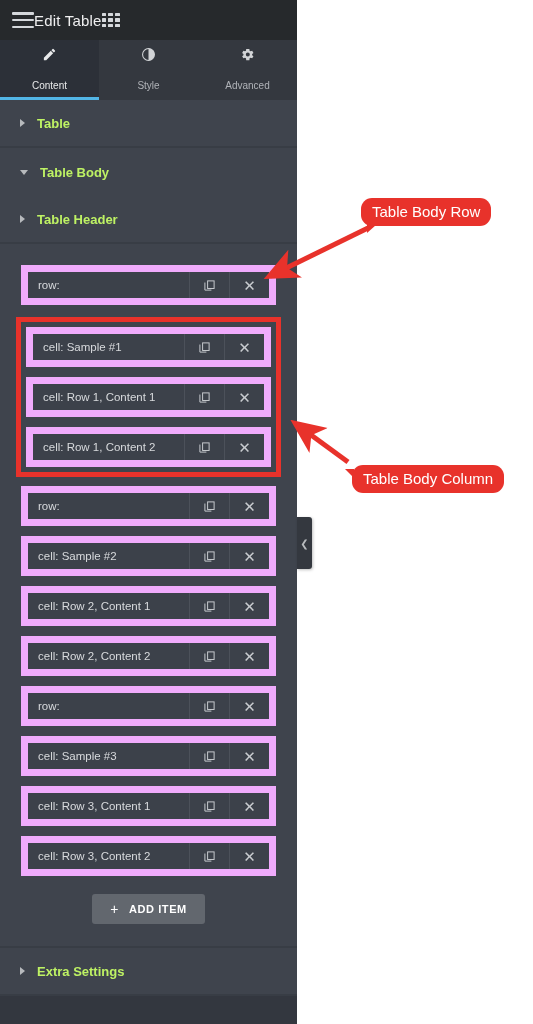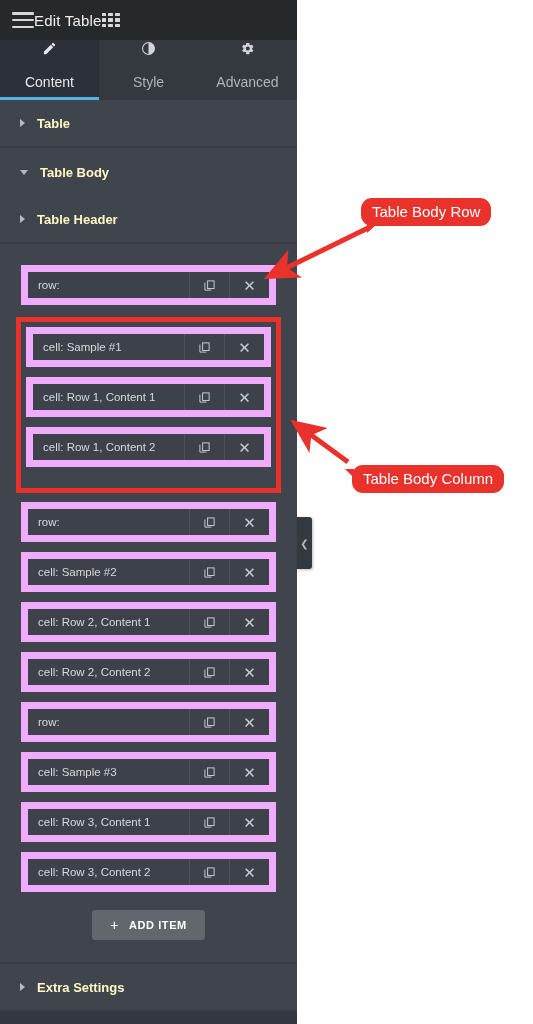--- a/index.html
+++ b/index.html
@@ -28,35 +28,35 @@
   .hamburger { width:22px; height:16px; display:flex; flex-direction:column; justify-content:space-between; cursor:pointer; }
   .hamburger i { display:block; height:2.5px; background:#d5d8dc; border-radius:1px; }
   .panel-title { color:#efeff0; font-size:15px; font-weight:400; letter-spacing:.2px; }
   .grid-icon { width:18px; height:14px; display:grid; grid-template-columns:repeat(3,1fr); grid-template-rows:repeat(3,1fr); gap:2px; cursor:pointer; }
   .grid-icon span { background:#d5d8dc; border-radius:.5px; }
 
   
   .tabs { display:flex; height:60px; background:#34383f; }
   .tab {
     flex:1; display:flex; flex-direction:column;
-    align-items:center; gap:18px;
-    color:#b0b3b8; font-size:14px; cursor:pointer;
+    align-items:center; justify-content:center; gap:18px;
+    color:#b0b3b8; font-size:10px; cursor:pointer;
     border-bottom:3px solid transparent;
     position:relative;
   }
   .tab.active { background:#2c3038; color:#e8e9ea; border-bottom-color:#52b5e6; }
   .tab .ticon { height:16px; display:flex; align-items:center; justify-content:center; }
   .tab .tlabel { font-weight:400; }
 
   
   .section {
     height:48px; background:#3f444d;
     display:flex; align-items:center; gap:12px;
     padding:0 0 0 20px;
-    color:#fef9c3; font-size:13px; font-weight:bold;
+    color:#bef264; font-size:13px; font-weight:bold;
     border-bottom:2px solid #383d45;
     cursor:pointer;
   }
   .section.open { border-bottom:none; }
   .caret { width:0;height:0; }
   .caret.right { border-left:5px solid #b7babd; border-top:4px solid transparent; border-bottom:4px solid transparent; }
   .caret.down  { border-top:5px solid #b7babd; border-left:4px solid transparent; border-right:4px solid transparent; }
   .sep { height:2px; background:#383d45; }
 
   
@@ -77,21 +77,21 @@
   .rep-btn {
     width:40px; display:flex; align-items:center; justify-content:center;
     border-left:1px solid #4c515a; color:#c9ccd0; cursor:pointer;
   }
   .x-glyph { font-size:15px; line-height:1; color:#c9ccd0; font-family:"Liberation Sans", sans-serif; }
 
   .rep-group { position:relative; }
   .rep-group.highlight {
     border:5px solid #e8322b;
     margin:12px -5px 0 -5px;
-    padding:5px 5px 16px 5px;
+    padding:5px 5px 0 5px;
   }
   .rep-group.highlight .rep-item:last-child { margin-bottom:5px; }
 
   .add-item-wrap { display:flex; justify-content:center; padding:8px 0 22px 0; background:#3f444d; }
   .add-item {
     background:#62676e; color:#ffffff;
     border:none; border-radius:3px;
     height:30px; padding:0 18px;
     font-size:11px; font-weight:bold; letter-spacing:.6px;
     display:flex; align-items:center; gap:10px; cursor:pointer;

